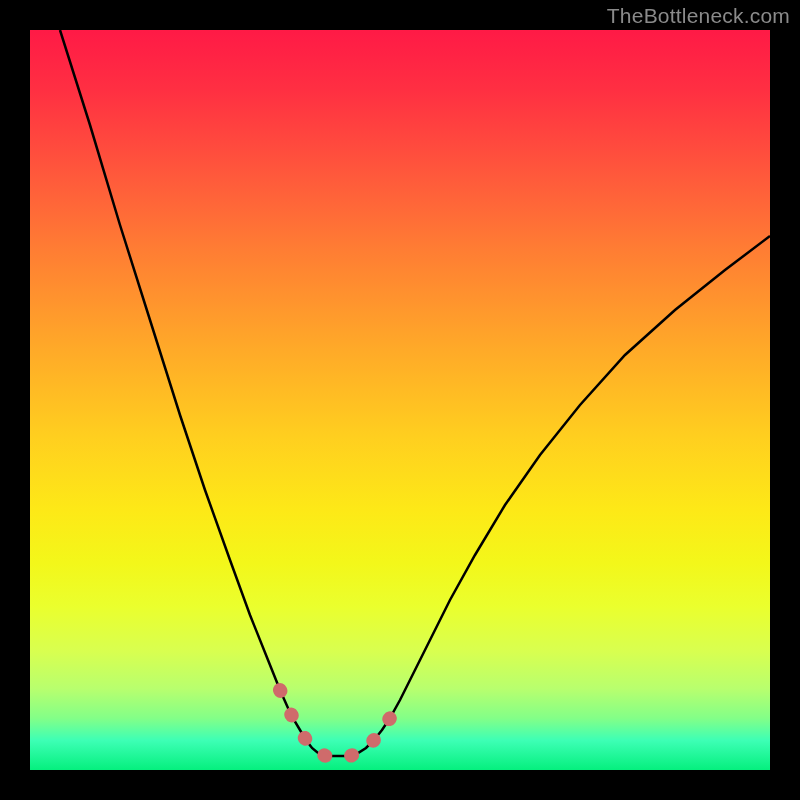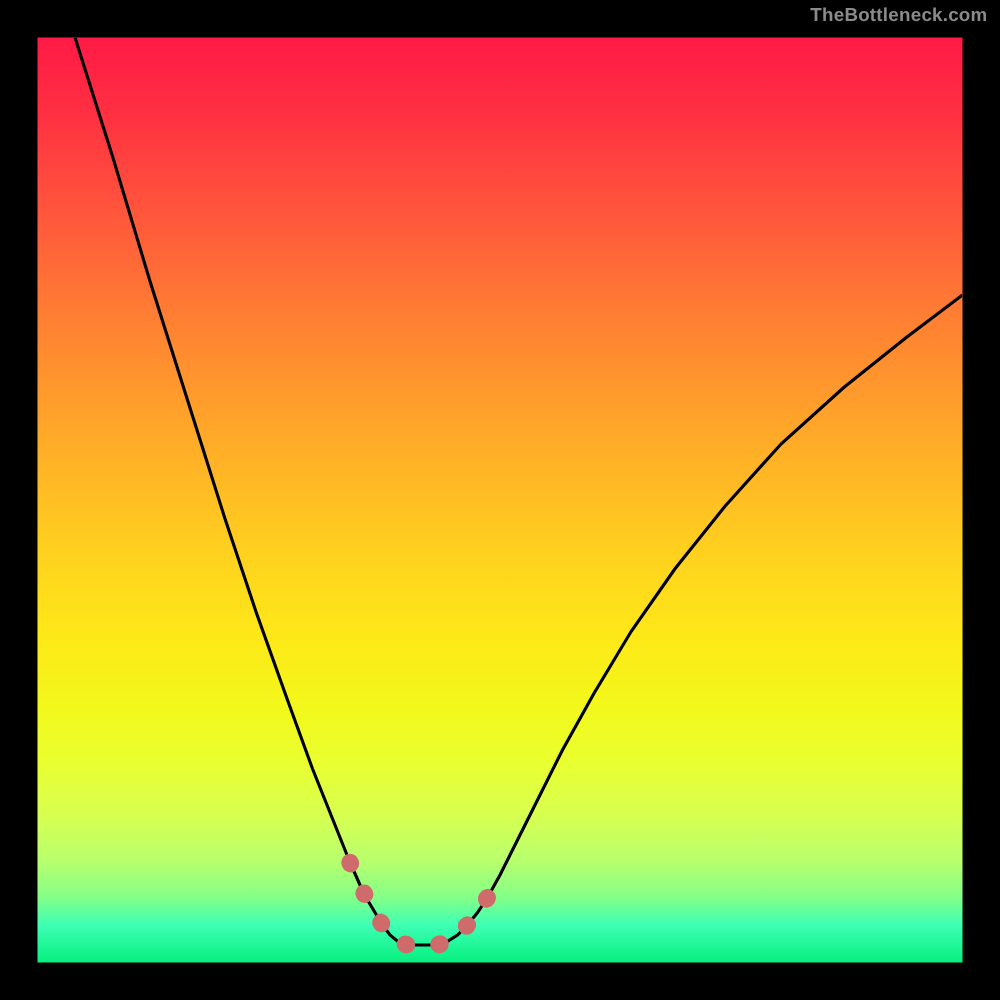--- a/index.html
+++ b/index.html
@@ -49,22 +49,22 @@
     position: absolute;
     inset: 0;
     width: 100%;
     height: 100%;
   }
   .watermark {
     position: absolute;
     top: 4px;
     right: 10px;
     color: #8a8a8a;
-    font-size: 15px;
-    font-weight: 700;
+    font-size: 21px;
+    font-weight: 400;
     letter-spacing: 0.2px;
   }
 </style>
 </head>
 <body>
 
 <div class="frame">
   <div class="watermark">TheBottleneck.com</div>
   <div class="plot-wrap">
     <div class="gradient"></div>

